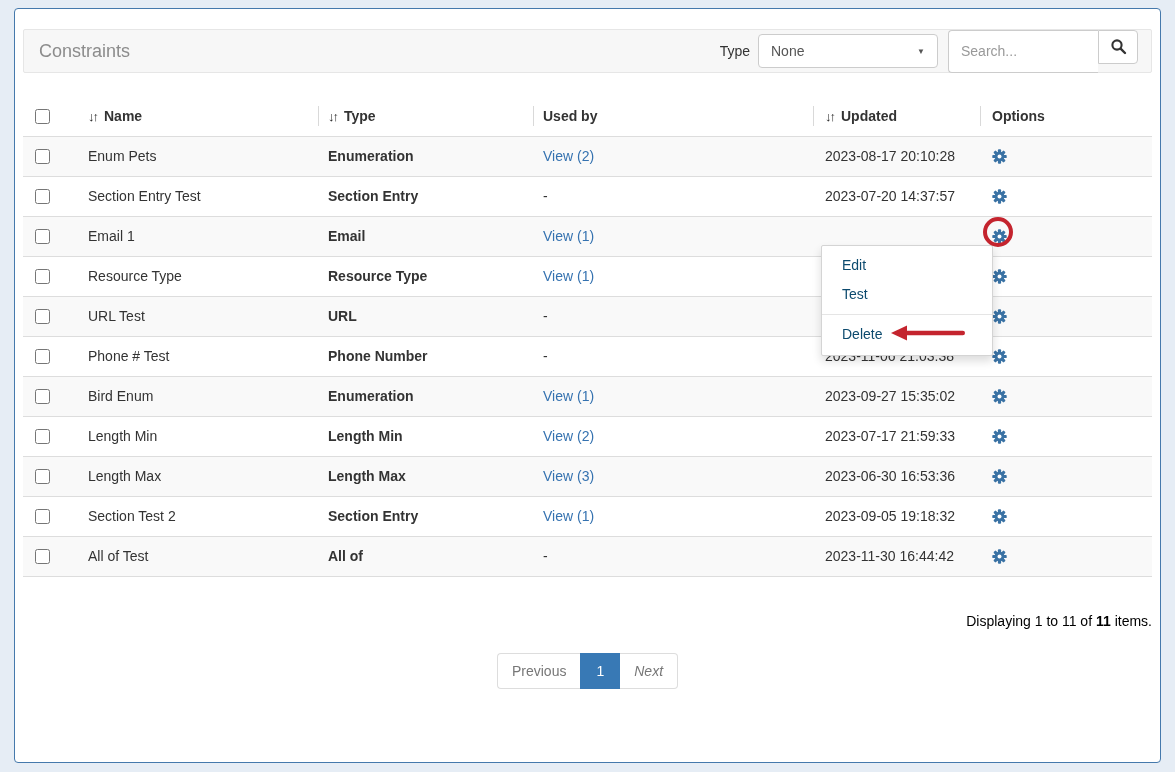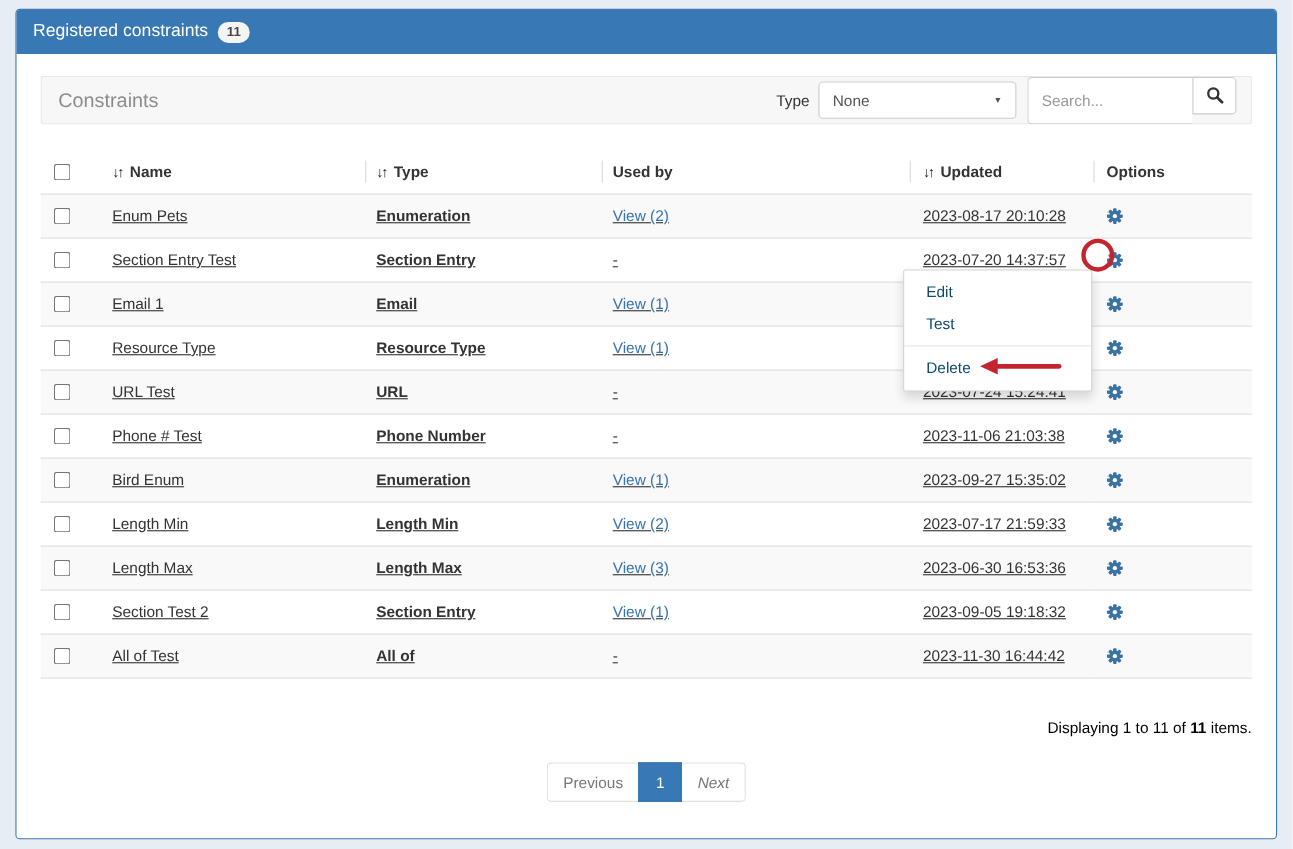--- a/index.html
+++ b/index.html
@@ -25,21 +25,21 @@
     padding:0 15px;
     color:#fff; font-size:16px;
   }
   .badge {
     margin-left:9px;
     background:#f4f4f4; color:#454545;
     font-size:12px; font-weight:bold;
     border-radius:10px;
     padding:2px 8px; line-height:15px;
   }
-  .card-body { padding:20px 22px 0; }
+  .card-body { padding:20px 8px 0; }
 
   
   .toolbar {
     height:44px;
     background:#f7f7f7;
     border:1px solid #e6e6e6;
     border-radius:2px;
     display:flex; align-items:center;
     padding:0 13px 0 15px;
     margin-bottom:23px;
@@ -77,21 +77,21 @@
   thead th {
     text-align:left; font-weight:bold;
     height:40px; padding:10px 8px;
     vertical-align:middle; position:relative;
   }
   th.sep::before {
     content:""; position:absolute; left:0; top:10px;
     width:1px; height:20px; background:#d9d9d9;
   }
   .sort-icon { font-size:13px; letter-spacing:-2px; margin-right:7px; color:#222; }
-  tbody tr { border-top:1px solid #ddd;text-decoration:underline; }
+  tbody tr { border-top:1px solid #ddd; }
   tbody tr:last-child { border-bottom:1px solid #ddd; }
   tbody tr.odd { background:#f9f9f9; }
   tbody td { height:40px; padding:10px 8px; vertical-align:middle; }
   td.col-check, th.col-check { padding-left:6px; }
   .col-check input { width:15px; height:15px; margin-left:6px; vertical-align:middle; cursor:pointer; }
   td.col-name, th.col-name { padding-left:10px; }
   td.col-type { font-weight:bold; padding-left:10px; }
   th.col-type { padding-left:10px; }
   td.col-used, th.col-used { padding-left:10px; }
   td.col-updated, th.col-updated { padding-left:12px; }
@@ -132,24 +132,20 @@
     border:4px solid #c4242e; border-radius:50%;
     z-index:20; pointer-events:none;
   }
   .annot-arrow { position:absolute; left:876px; top:315px; z-index:20; pointer-events:none; }
 </style>
 </head>
 <body>
 
 <div class="card">
 
-  <div class="card-header">
-    <span>Registered constraints</span>
-    <span class="badge">11</span>
-  </div>
 
   <div class="card-body">
 
     <div class="toolbar">
       <span class="toolbar-title">Constraints</span>
       <div class="toolbar-right">
         <span class="type-label">Type</span>
         <div class="select-box">
           <span>None</span>
           <span class="select-caret">▼</span>

